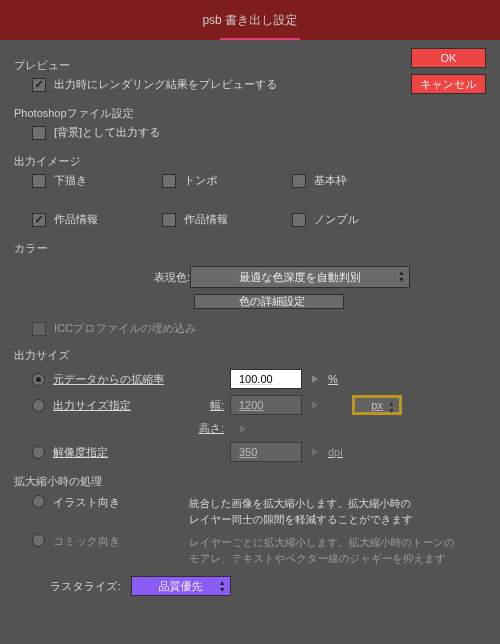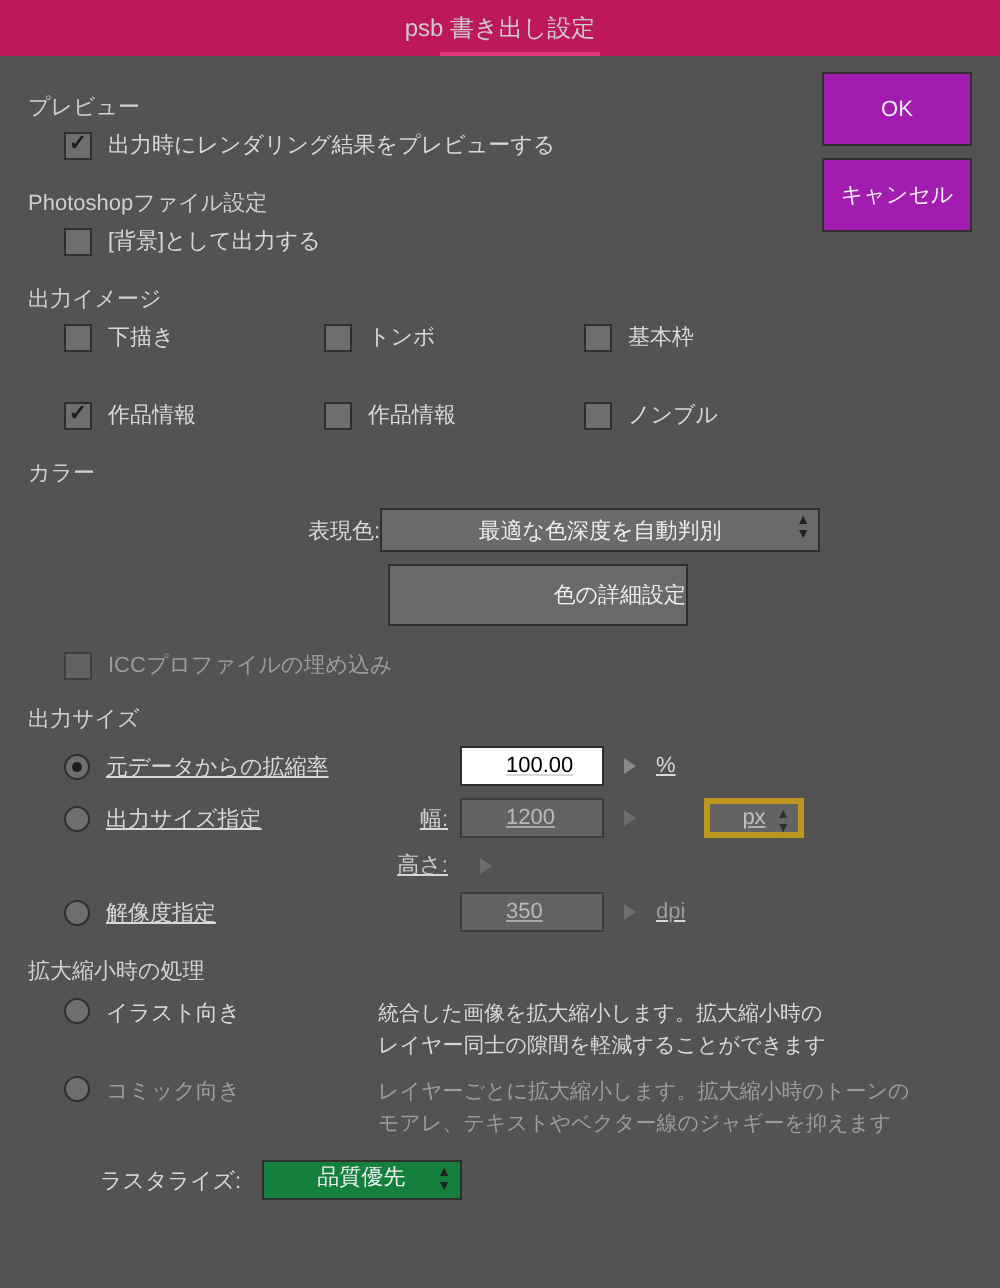--- a/index.html
+++ b/index.html
@@ -6,22 +6,22 @@
   body {
     width: 500px; height: 644px;
     background: #535353;
     font-family: "Hiragino Kaku Gothic ProN", "Meiryo", sans-serif;
     font-size: 11px;
     color: #d8d8d8;
     overflow: hidden;
     position: relative;
   }
   .titlebar {
-    height: 28px;
-    background: #be185d;
+    height: 40px;
+    background: #7f1d1d;
     display: flex;
     align-items: center;
     justify-content: center;
     color: #ccc;
     font-size: 12px;
     position: relative;
   }
   .title-underline {
     position: absolute;
     bottom: 0; left: 220px; width: 80px; height: 2px;
@@ -29,22 +29,22 @@
   }
   .content {
     padding: 10px 14px 0 14px;
     position: relative;
   }
   .buttons-right {
     position: absolute; top: 8px; right: 14px;
     display: flex; flex-direction: column; gap: 6px;
   }
   .btn {
-    width: 75px; height: 37px;
-    background: #a21caf;
+    width: 75px; height: 20px;
+    background: #ef4444;
     border: 1px solid #303030;
     color: #eee;
     font-size: 11px;
     display: flex; align-items: center; justify-content: center;
     cursor: pointer;
   }
   .section-title {
     font-size: 11px;
     color: #d0d0d0;
     margin: 8px 0 4px 0;
@@ -86,36 +86,37 @@
     background:#6a6a6a; border:1px solid #2f2f2f;
     display:flex; align-items:center; justify-content:center;
     position:relative; color:#eee;
   }
   .spinner-arrows {
     position:absolute; right:4px; top:2px;
     display:flex; flex-direction:column; gap:1px;
     font-size:7px; color:#222; line-height:1;
   }
   .wide-btn {
-    width: 150px; height:31px;
+    width: 150px; height:15px;
     background:#6a6a6a; border:1px solid #2f2f2f;
-    display:flex; align-items:center; justify-content:flex-end;
+    display:flex; align-items:center; justify-content:flex-start;
     color:#eee; cursor:pointer;
     margin-left: 180px;
+    padding-left: 44px;
   }
   .size-grid {
     margin-left:18px;
   }
   .size-row { display:flex; align-items:center; margin:6px 0;text-decoration:underline; }
   .size-label { width:160px; display:flex; align-items:center; }
   .sub-label { width: 38px; text-align:right; padding-right:6px; color:#ccc; }
   .num-input {
     width:72px; height:20px;
     background:#6a6a6a; border:1px solid #2f2f2f;
-    color:#eee; padding:0 22px; text-align:left;
+    color:#eee; padding:0 8px; text-align:left;
     display:flex; align-items:center;
   }
   .num-input.active { background:#fff; color:#000; }
   .num-input.dim { opacity:0.65; }
   .unit-select {
     width:50px; height:20px;
     background:#6a6a6a; border:3px solid #eab308;
     color:#eee; display:flex; align-items:center; justify-content:center;
     position:relative; margin-left: 24px;
   }
@@ -124,22 +125,22 @@
     border-bottom:4px solid transparent; border-left:6px solid #8a8a8a;
     margin:0 10px;
   }
   .dim-text { color:#9c9c9c; }
   .scaling-grid { margin-left:18px; }
   .scaling-row { display:flex; margin:6px 0;gap:47px; }
   .scaling-label { width:110px; display:flex; align-items:flex-start; }
   .scaling-desc { flex:1; font-size:10.5px; line-height:1.55; }
   .raster-row { display:flex; align-items:center; margin:10px 0 0 18px; }
   .raster-select {
-    width:100px; height:20px; background:#15803d; border:1px solid #2f2f2f;
-    display:flex; align-items:flex-start; justify-content:center; position:relative;
+    width:100px; height:20px; background:#8b5cf6; border:1px solid #2f2f2f;
+    display:flex; align-items:center; justify-content:center; position:relative;
     color:#eee; margin-left:10px;
   }
 </style>
 </head>
 <body>
 
 <div class="titlebar">
   <span>psb 書き出し設定</span>
   <div class="title-underline"></div>
 </div>

